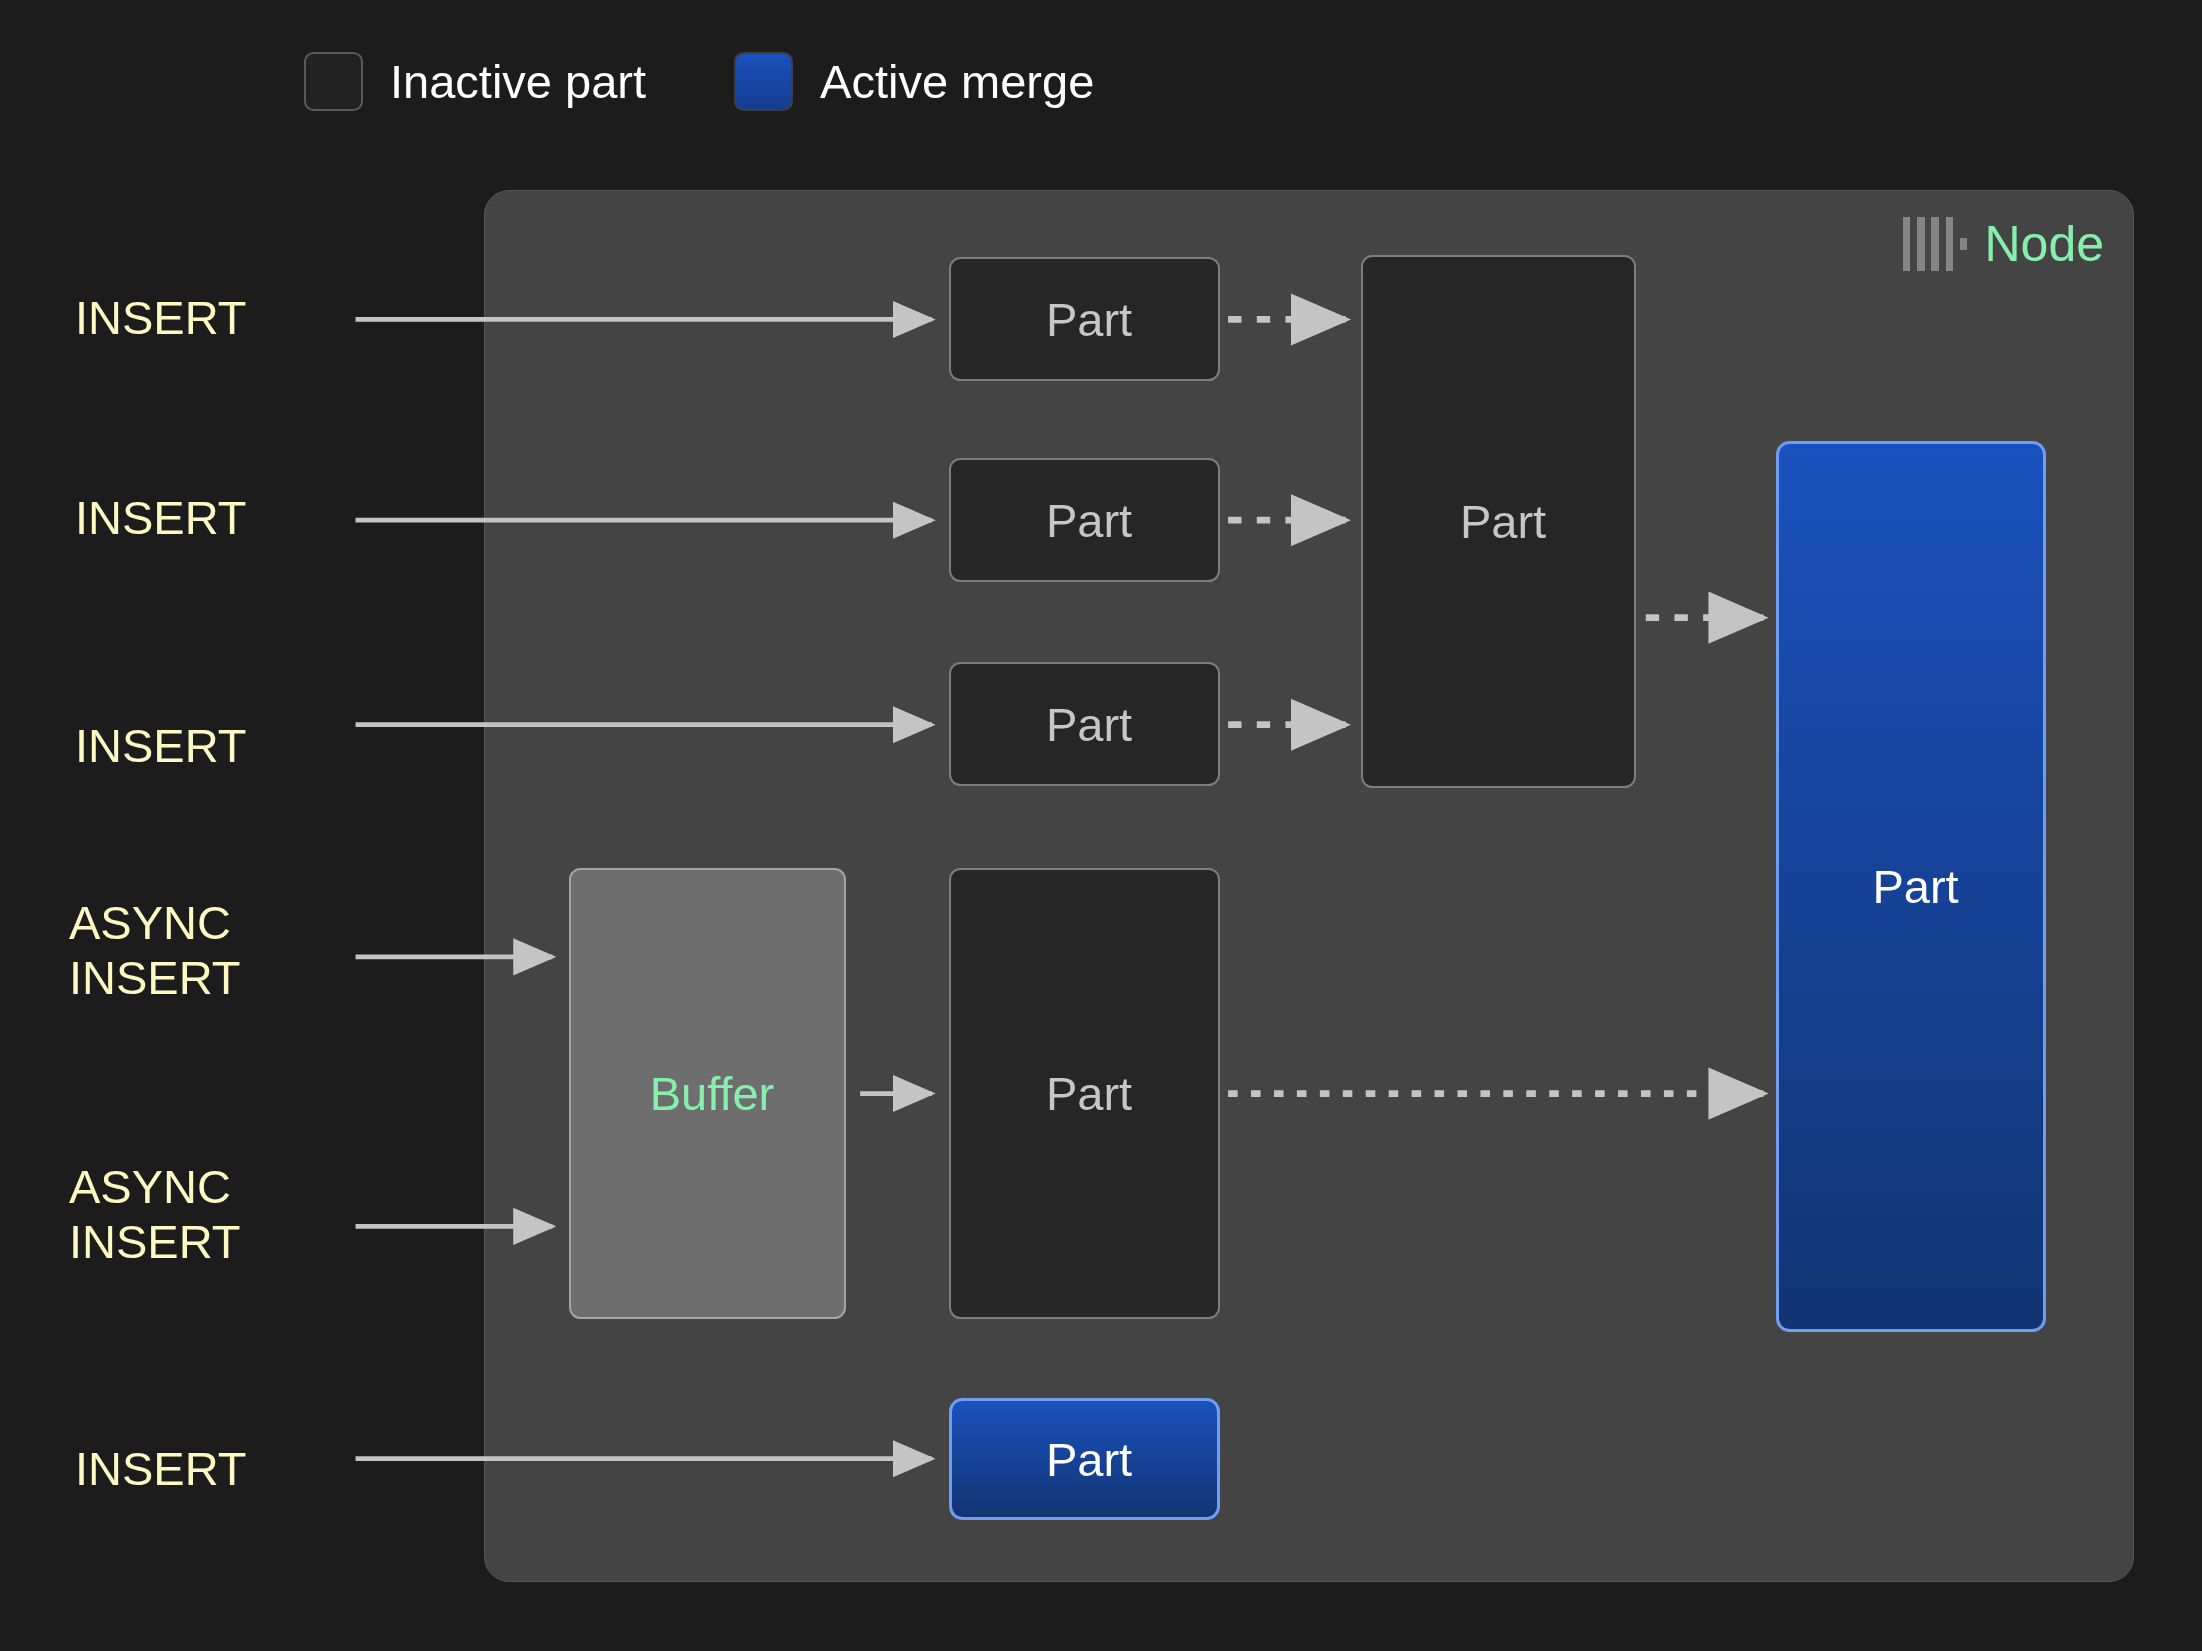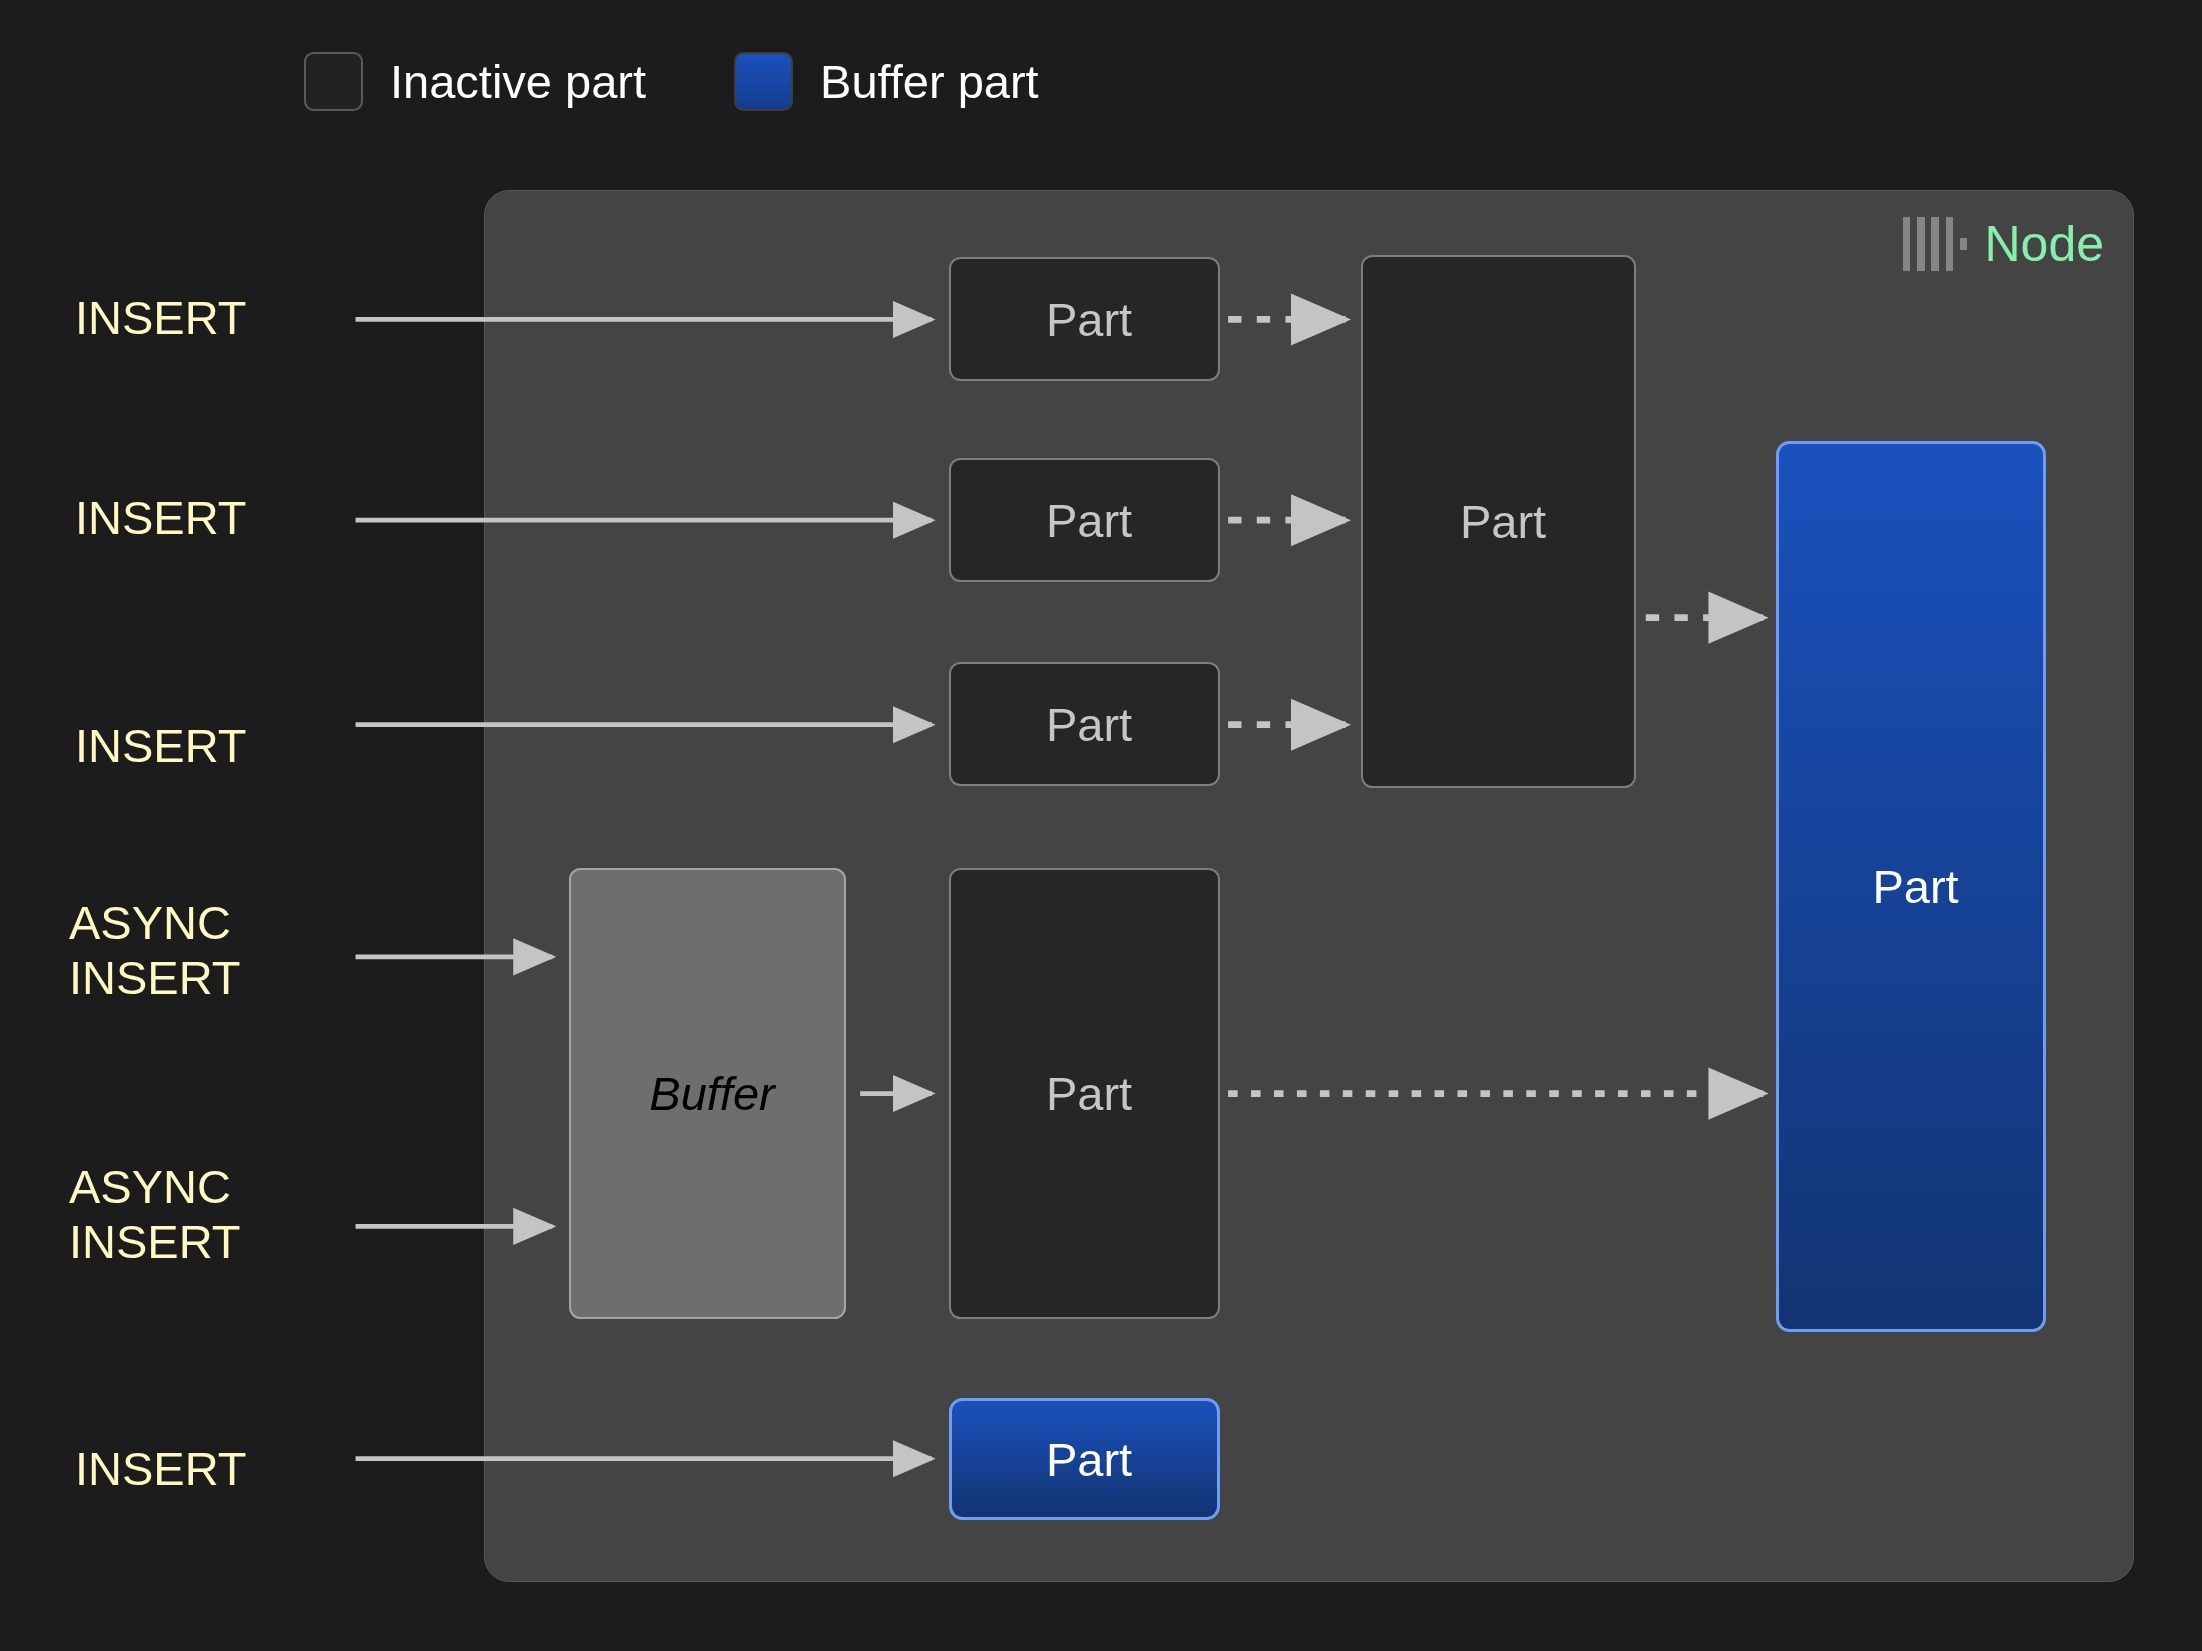--- a/index.html
+++ b/index.html
@@ -120,22 +120,21 @@
     padding-left: 9px;
   }
   .box.part {
     background: #262626;
     border: 2.9px solid #7d7d7d;
     color: #c6c6c6;
   }
   .box.buffer {
     background: #6e6e6e;
     border: 2.9px solid #a5a5a5;
-    color: #000000;
-    font-style: italic;
+    color: #86efac;
   }
   .box.part-active {
     background: linear-gradient(#1a51bd, #123472);
     border: 3.8px solid #6e9df2;
     color: #ffffff;
   }
 
   
   .src-label {
     position: absolute;
@@ -160,21 +159,21 @@
 
 <div id="legend">
 
   <div class="legend-item">
     <span class="swatch inactive"></span>
     <span class="legend-label">Inactive part</span>
   </div>
 
   <div class="legend-item">
     <span class="swatch active"></span>
-    <span class="legend-label">Buffer part</span>
+    <span class="legend-label">Active merge</span>
   </div>
 
 
 </div>
 
 <div id="node-panel">
   <div id="node-tag">
     <span class="ch-logo">
       <i></i>
         <i></i>

